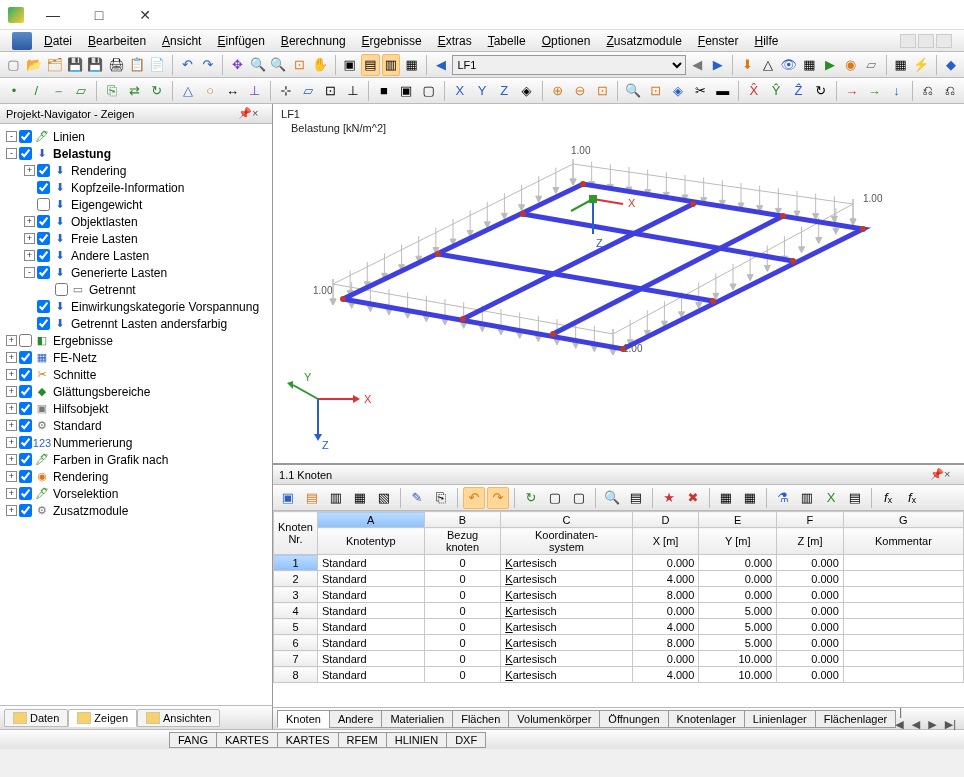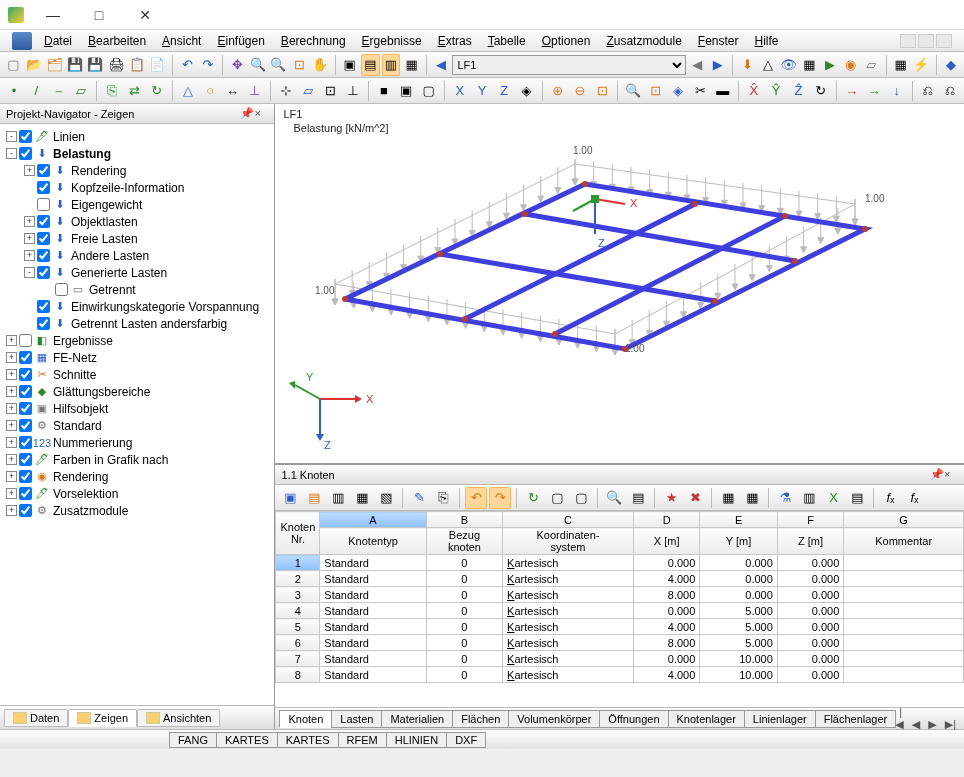--- a/index.html
+++ b/index.html
@@ -703,21 +703,21 @@
                 <td class="num">4.000</td>
                 <td class="num">10.000</td>
                 <td class="num">0.000</td>
                 <td></td>
               </tr>
             </tbody>
         </table>
       </div>
       <div class="table-tabs" id="table-tabs">
       <div class="table-tab active">Knoten</div>
-          <div class="table-tab">Lasten</div>
+          <div class="table-tab">Andere</div>
           <div class="table-tab">Materialien</div>
           <div class="table-tab">Flächen</div>
           <div class="table-tab">Volumenkörper</div>
           <div class="table-tab">Öffnungen</div>
           <div class="table-tab">Knotenlager</div>
           <div class="table-tab">Linienlager</div>
           <div class="table-tab">Flächenlager</div>
           <div class="spacer"></div>
           <div class="scroll-arrows"><span>|◀</span><span>◀</span><span>▶</span><span>▶|</span></div>
         </div>

